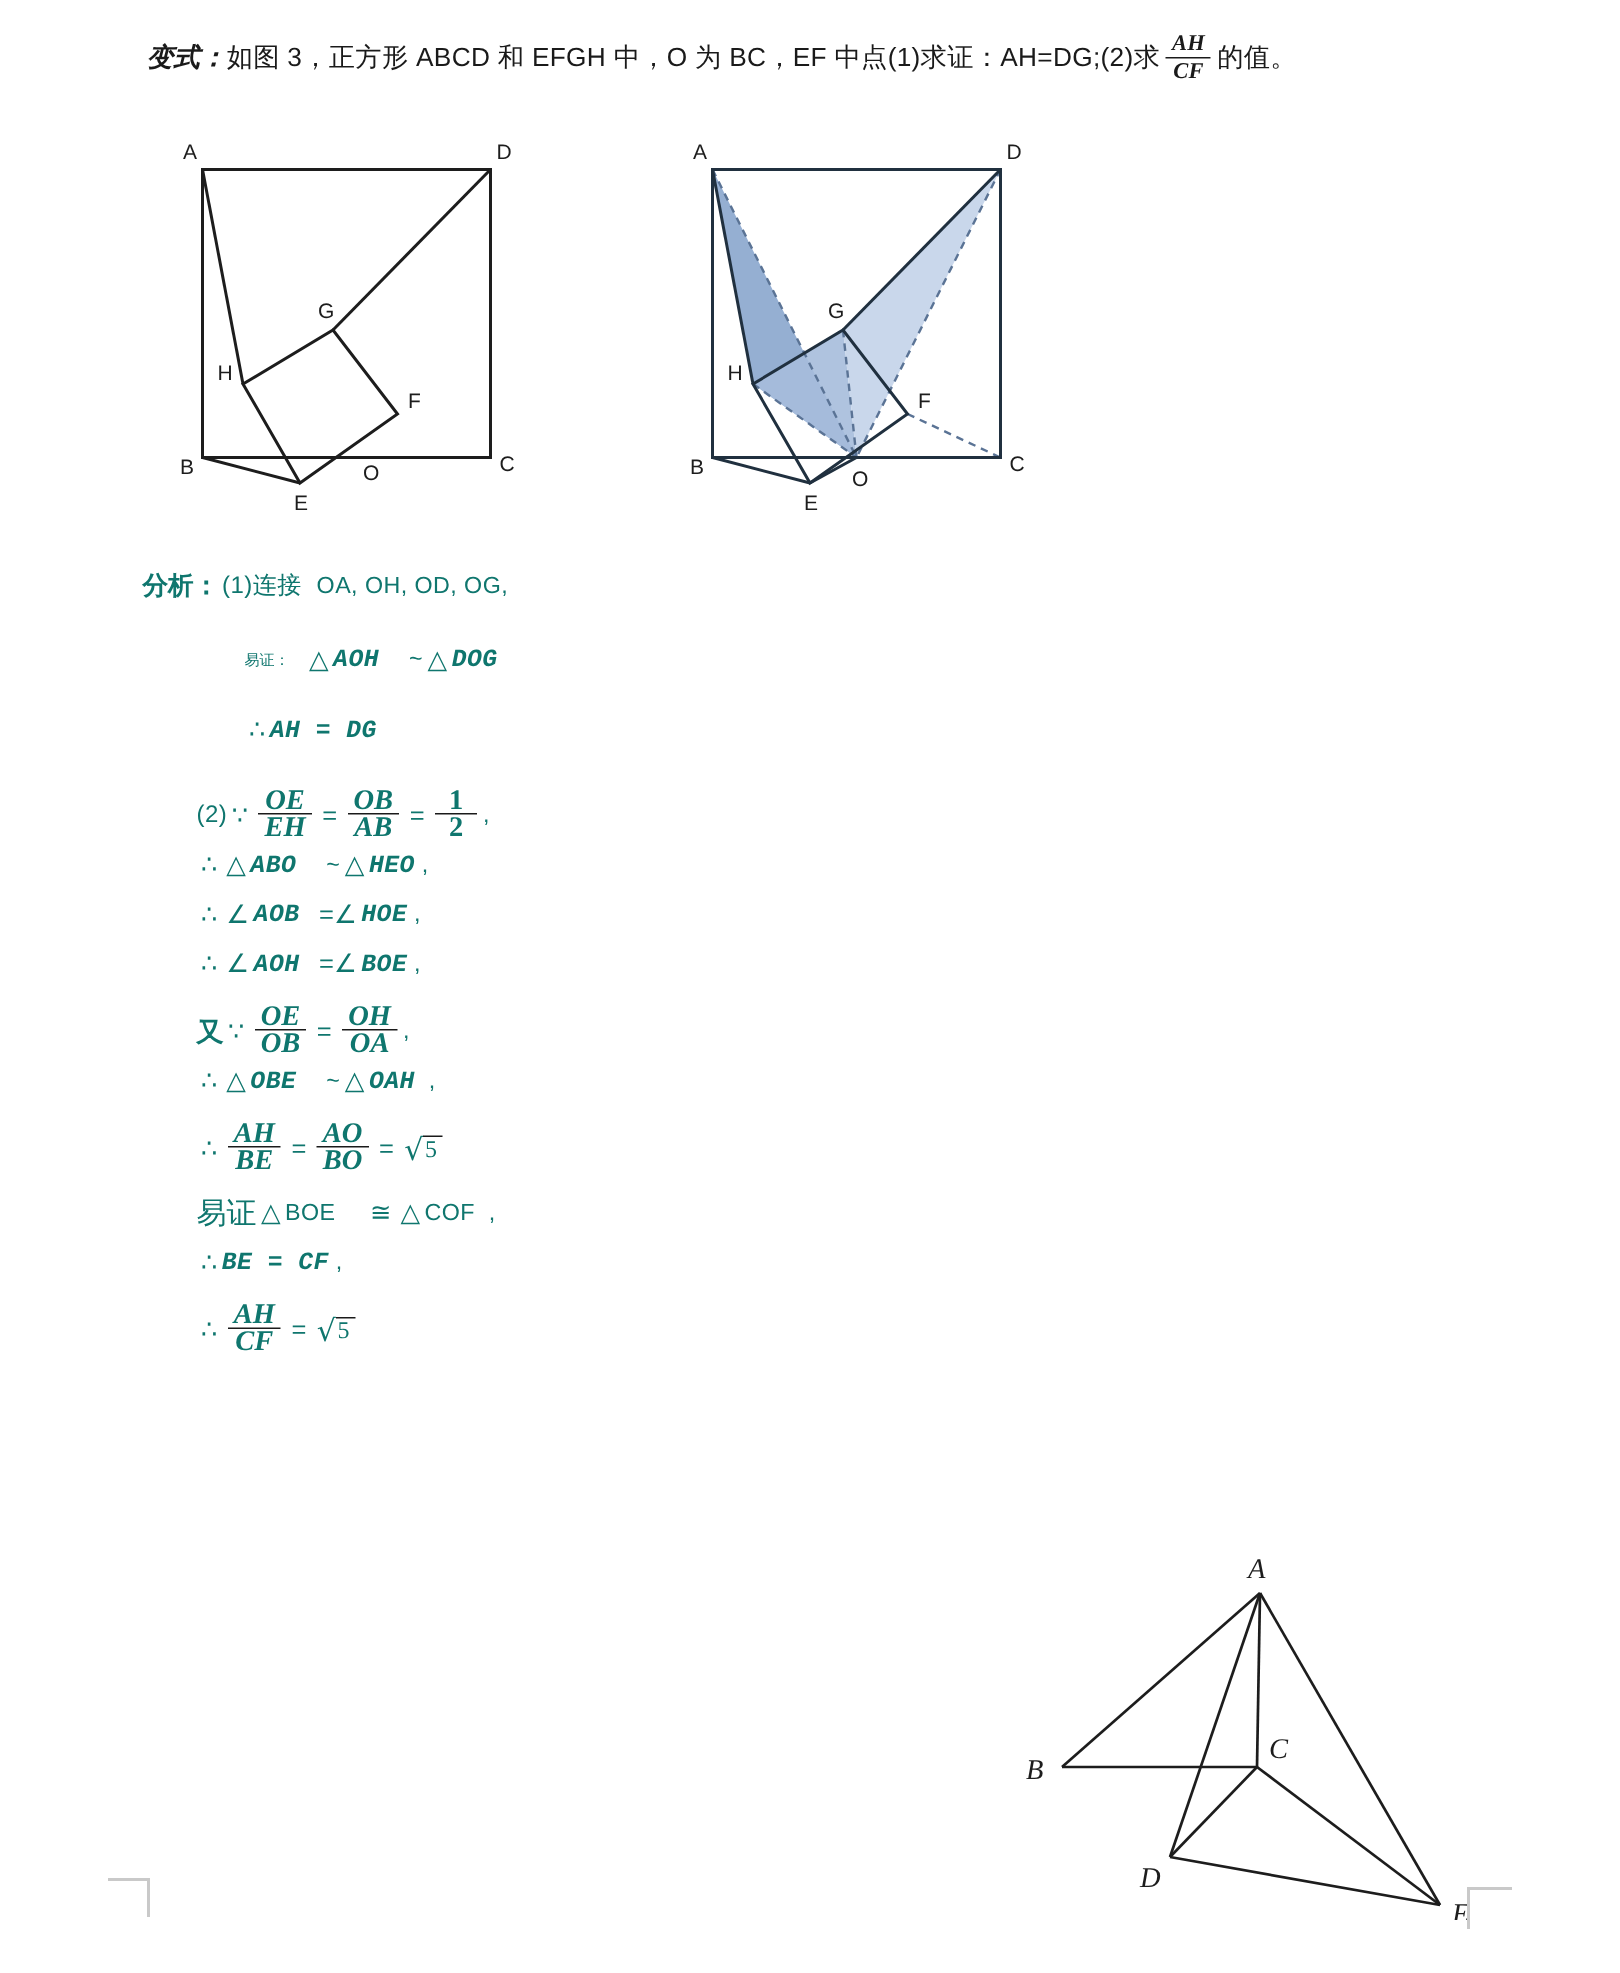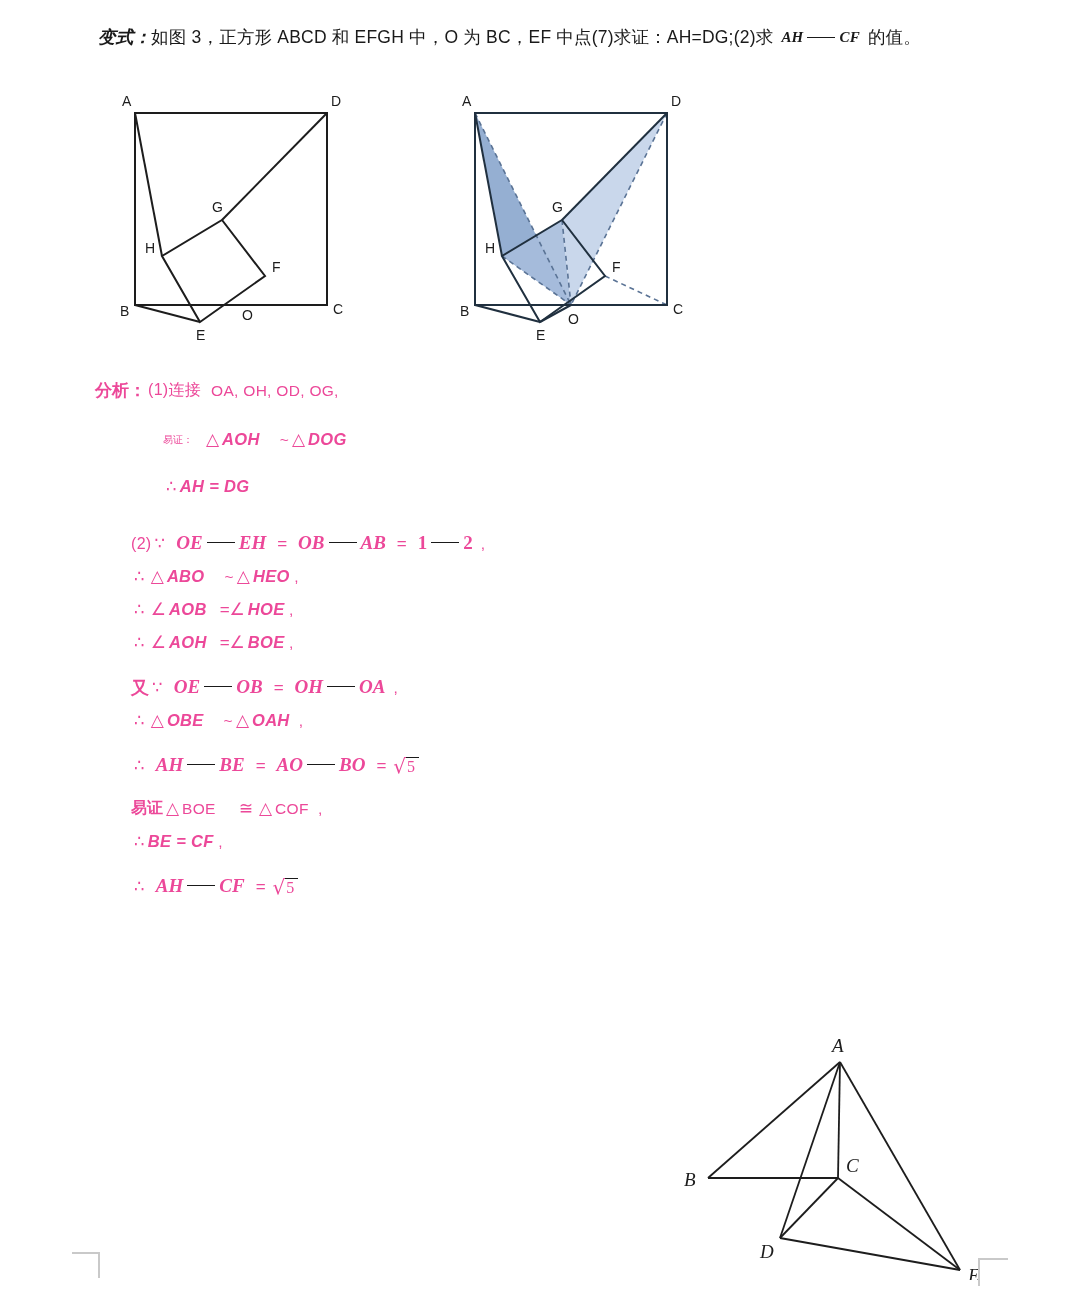--- a/index.html
+++ b/index.html
@@ -30,21 +30,21 @@
     font-size: 17.5px;
     line-height: 30px;
     letter-spacing: 0.2px;
     white-space: nowrap;
   }
   .prompt-line b { font-weight: 700; font-style: italic; }
 
   
   .frac {
     display: inline-flex;
-    flex-direction: row;
+    flex-direction: column;
     align-items: center;
     justify-content: space-between;
     vertical-align: middle;
     margin: 0 4px;
     position: relative;
     top: -1px;
   }
   .frac .num,
   .frac .den {
     font-style: italic;
@@ -70,33 +70,33 @@
   #fig2 { left: 440px;  top: 88px; }
   #fig3 { left: 660px;  top: 1030px; }
 
   
   .analysis {
     position: absolute;
     left: 95px;
     top: 374px;
     width: 560px;
     font-size: 16px;
-    color: #ec4899;
+    color: #0f766e;
   }
   .an-row {
     display: flex;
     align-items: center;
     min-height: 33px;
     white-space: nowrap;
   }
   .an-label { font-weight: 700; font-size: 17px; margin-right: 2px; }
   .ind2 { padding-left: 68px; }
   .ind3 { padding-left: 36px; }
   .ital {
-    font-family: Liberation Sans, sans-serif;
+    font-family: Liberation Mono, monospace;
     font-style: italic;
     font-weight: 600;
     font-size: 16.5px;
     letter-spacing: .3px;
   }
   .upr {
     font-family: "Liberation Sans", sans-serif;
     font-size: 15.5px;
     letter-spacing: .3px;
   }
@@ -142,21 +142,21 @@
   #crop-bl2{ left: 98px;  top: 1252px; border-width: 0 0 0 2px; height: 26px; width:0;}
   #crop-br { left: 978px; top: 1258px; border-width: 2px 0 0 0; width: 30px;}
   #crop-br2{ left: 978px; top: 1258px; border-width: 0 0 0 2px; height: 28px; width:0;}
 </style>
 </head>
 <body>
 
 <div class="page">
 
   <div class="prompt-line">
-    <b>变式：</b><span>如图 3，正方形 ABCD 和 EFGH 中，O 为 BC，EF 中点(7)求证：AH=DG;(2)求</span><span class="frac">
+    <b>变式：</b><span>如图 3，正方形 ABCD 和 EFGH 中，O 为 BC，EF 中点(1)求证：AH=DG;(2)求</span><span class="frac">
          <span class="num">AH</span>
          <span class="bar"></span>
          <span class="den">CF</span>
        </span><span>的值。</span>
   </div>
 
   <div class="diagram" id="fig1">
     <svg width="290" height="265" viewBox="0 0 290 265">
       <g stroke="#1d1d1d" stroke-width="2" fill="none" stroke-linejoin="miter">
 
@@ -348,21 +348,21 @@
         <span class="den">BO</span>
       </span>
       <span class="sym">=</span>
       <span class="sqrt">
         <span class="rad">√</span>
         <span class="rand" style="font-style:normal">5</span>
       </span>
     </div>
 
     <div class="an-row ind3" style="margin-top:10px">
-      <span style="font-size:16px;font-weight:700">易证</span>
+      <span style="font-size:20px;font-weight:400">易证</span>
       <span class="sym">△</span>
       <span class="upr">BOE</span>
       <span class="gap"></span>
         <span class="gap"></span>
       <span class="sym">≅</span>
       <span class="sym">△</span>
       <span class="upr">COF</span>
       <span class="upr">&nbsp;&nbsp;,</span>
     </div>
 

